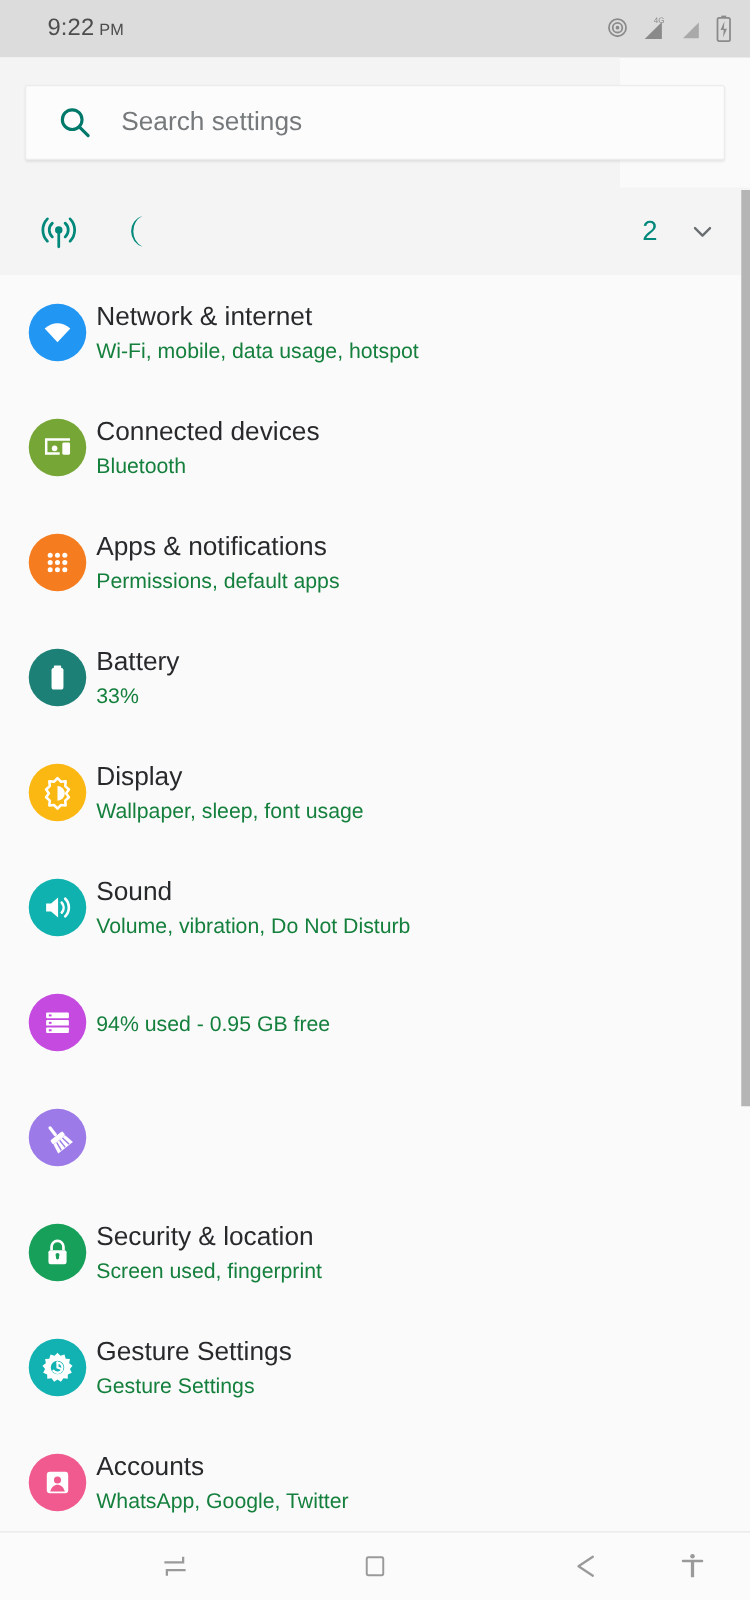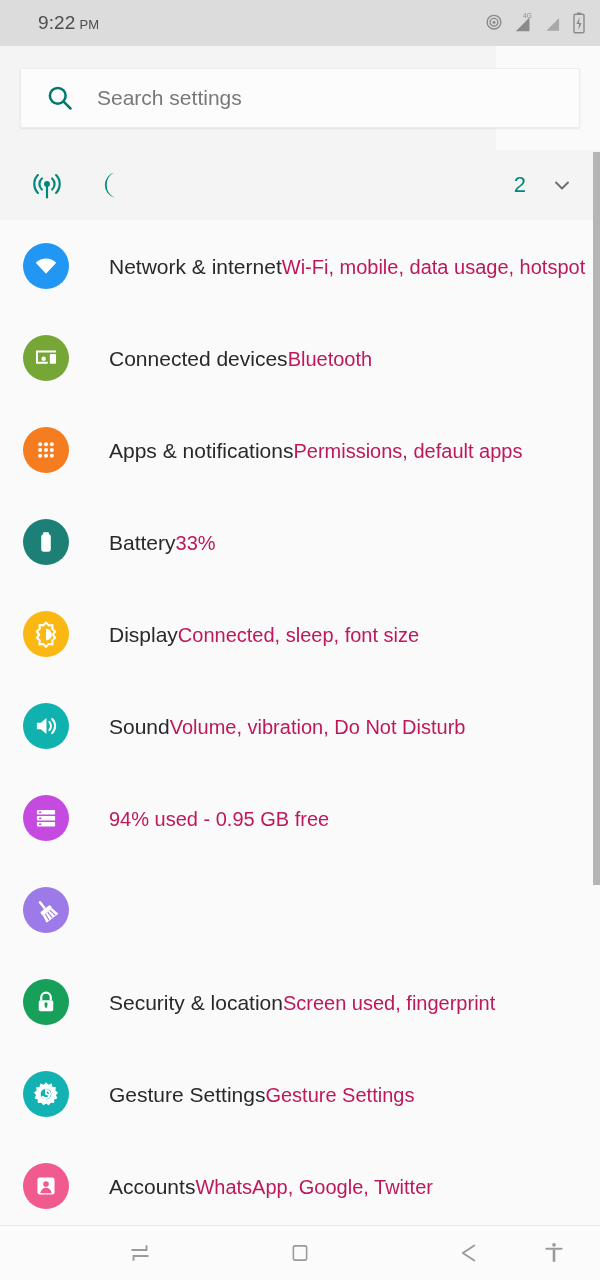--- a/index.html
+++ b/index.html
@@ -125,34 +125,33 @@
   .icon-circle {
     width: 46px; height: 46px;
     border-radius: 50%;
     flex: 0 0 auto;
     display: flex;
     align-items: center;
     justify-content: center;
   }
   .icon-circle svg { display: block; }
   .row-text {
-    margin-left: 40px;
-    display: flex;
-    flex-direction: row;
+    margin-left: 8px;
+    display: flex;
+    flex-direction: column;
     justify-content: center;
-    align-items: flex-end;
   }
   .row-title {
     font-size: 21px;
     color: #27292b;
     line-height: 25px;
   }
   .row-sub {
-    font-size: 20px;
-    color: #be185d;
+    font-size: 17px;
+    color: #15803d;
     line-height: 23px;
     margin-top: 3px;
   }
   .row.no-sub .row-title { line-height: 26px; }
 
   
   .scrollbar {
     position: absolute;
     right: 0;
     top: 152px;
@@ -330,21 +329,21 @@
 
     <div class="row">
       <span class="icon-circle" style="background:#FBB813">
         <svg width="28" height="28" viewBox="0 0 24 24">
           <path d="M12 2.2 L14.3 4.6 L17.6 4.3 L17.3 7.6 L19.8 9.9 L17.9 12.6 L19.8 15.3 L17.3 17.6 L17.6 20.9 L14.3 20.6 L12 23 L9.7 20.6 L6.4 20.9 L6.7 17.6 L4.2 15.3 L6.1 12.6 L4.2 9.9 L6.7 7.6 L6.4 4.3 L9.7 4.6 Z" fill="none" stroke="#ffffff" stroke-width="1.75" stroke-linejoin="round"></path>
           <path d="M12 7.6 A5 5 0 0 1 12 17.6 Z" fill="#ffffff"></path>
         </svg>
       </span>
       <span class="row-text">
         <span class="row-title">Display</span>
-        <span class="row-sub">Connected, sleep, font size</span>
+        <span class="row-sub">Wallpaper, sleep, font usage</span>
       </span>
     </div>
 
     <div class="row">
       <span class="icon-circle" style="background:#0FB2AE">
         <svg width="28" height="28" viewBox="0 0 24 24">
           <path d="M4.2 9.3 H7.6 L12.4 5.2 V18.9 L7.6 14.8 H4.2 Z" fill="#ffffff"></path>
           <path d="M14.9 8.6 A5.3 5.3 0 0 1 14.9 15.5" fill="none" stroke="#ffffff" stroke-width="1.8" stroke-linecap="round"></path>
           <path d="M17.3 6.0 A8.6 8.6 0 0 1 17.3 18.1" fill="none" stroke="#ffffff" stroke-width="1.8" stroke-linecap="round"></path>
         </svg>

